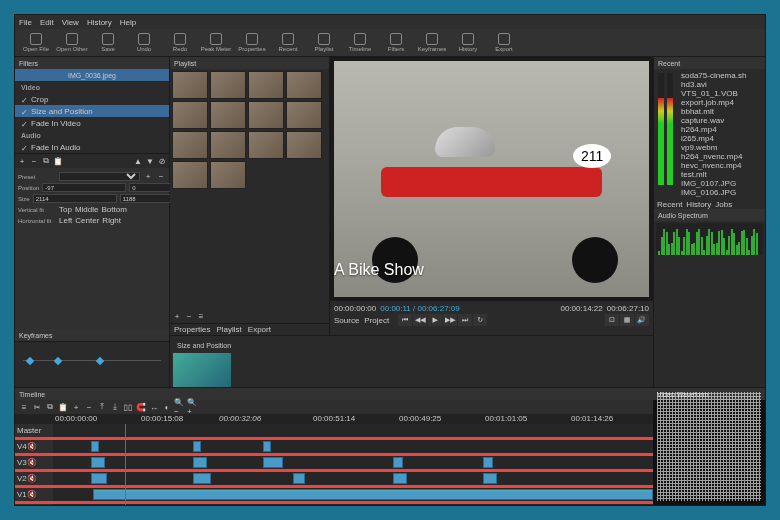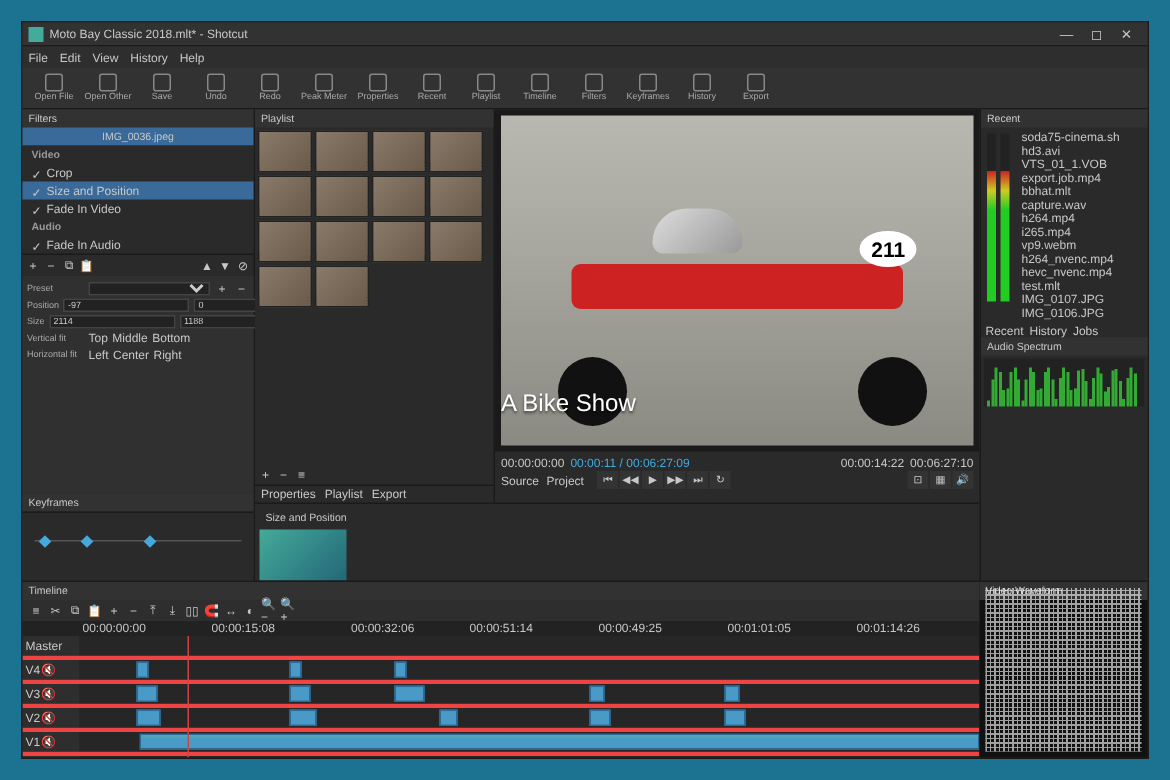--- a/index.html
+++ b/index.html
@@ -37,21 +37,21 @@
 .plgrid{flex:1;overflow:hidden;padding:2px;display:flex;flex-wrap:wrap;gap:2px;align-content:flex-start}
 .clip{width:36px;height:28px;background:#555;border:1px solid #222;position:relative;display:flex;align-items:flex-end}
 .clip .cn{font-size:5px;background:rgba(0,0,0,.6);width:100%;padding:0 1px;white-space:nowrap;overflow:hidden}
 .clip .thumb{position:absolute;inset:0;background:linear-gradient(135deg,#8a7a6a,#6a5a4a)}
 .pltabs{height:12px;display:flex;gap:6px;padding:0 4px;font-size:6px;align-items:center;border-top:1px solid #1a1a1a}
 .preview{flex:1;display:flex;flex-direction:column;background:#1a1a1a}
 .pvimg{flex:1;background:linear-gradient(180deg,#b8b8b0 0%,#a8a8a0 40%,#8a8a82 100%);position:relative;margin:4px}
 .pvimg .overlay{position:absolute;bottom:18px;left:0;right:0;text-align:left}
 .pvimg .ov-title{font-size:16px;color:#fff;text-shadow:0 1px 2px rgba(0,0,0,.6)}
 .pvimg .ov-sub{font-size:9px;color:#fff;text-shadow:0 1px 2px rgba(0,0,0,.6)}
-.plate{position:absolute;right:12%;top:35%;width:38px;height:24px;background:#fff;border-radius:50%;display:flex;align-items:center;justify-content:center;color:#000;font-size:14px;font-weight:bold}
+.plate{position:absolute;right:12%;top:35%;width:38px;height:24px;background:#fff;border-radius:50%;display:flex;align-items:center;justify-content:center;color:#000;font-size:14px;font-weight:normal}
 .bikebody{position:absolute;left:15%;right:15%;top:45%;height:30px;background:#c22;border-radius:6px}
 .wheel{position:absolute;width:46px;height:46px;background:#111;border-radius:50%;bottom:6%}
 .tank{position:absolute;left:32%;top:28%;width:60px;height:30px;background:linear-gradient(135deg,#ddd,#999);border-radius:30px 30px 10px 10px}
 .pvctrl{height:34px;background:#2a2a2a;padding:2px 4px}
 .tcrow{display:flex;gap:4px;font-size:6px;color:#888;height:10px;align-items:center}
 .tcrow .tc{color:#4ad}
 .btnrow{display:flex;gap:1px;align-items:center;height:14px}
 .pbtn{width:14px;height:12px;background:#333;display:flex;align-items:center;justify-content:center;font-size:7px;cursor:pointer}
 .spacer{flex:1}
 .rightcol{width:112px;background:#2a2a2a;border-left:1px solid #1a1a1a;display:flex;flex-direction:column}
@@ -80,27 +80,20 @@
 .tclip{position:absolute;top:1px;bottom:1px;background:#4a9ac8;border:1px solid #2a6a98}
 .tclip.vid{background:linear-gradient(180deg,#5aa 0%,#4a9ac8 30%)}
 .tlscope{width:112px;background:#111;position:relative}
 .tlscope .wave{position:absolute;inset:4px;background:repeating-linear-gradient(90deg,#fff 0,#fff 1px,transparent 1px,transparent 3px),repeating-linear-gradient(0deg,transparent 0,transparent 2px,#fff 2px,#fff 3px);opacity:.6;filter:blur(.5px)}
 .playhead{position:absolute;top:0;bottom:0;width:1px;background:#c44;left:110px;z-index:5}
 </style>
 </head>
 <body>
 
 <div class="window">
-  <div class="titlebar">
-    <div class="icon"></div>
-    <div class="title">Moto Bay Classic 2018.mlt* - Shotcut</div>
-    <div class="winbtn">—</div>
-    <div class="winbtn">◻</div>
-    <div class="winbtn">✕</div>
-  </div>
 
   <div class="menubar">
     <span>File</span>
     <span>Edit</span>
     <span>View</span>
     <span>History</span>
     <span>Help</span>
   </div>
 
   <div class="toolbar" id="toolbar">
@@ -451,21 +444,21 @@
         <span class="tlic">▯▯</span>
         <span class="tlic">🧲</span>
         <span class="tlic">↔</span>
         <span class="tlic">◐</span>
         <span class="tlic">🔍−</span>
         <span class="tlic">🔍+</span>
       </div>
       <div class="tlruler" id="tlruler">
           <span style="left: 40px;">00:00:00:00</span>
           <span style="left: 126px;">00:00:15:08</span>
-          <span style="left: 219px;">00:00:32:06</span>
+          <span style="left: 204px; font-style: italic;">00:00:32:06</span>
           <span style="left: 298px;">00:00:51:14</span>
           <span style="left: 384px;">00:00:49:25</span>
           <span style="left: 470px;">00:01:01:05</span>
           <span style="left: 556px;">00:01:14:26</span>
         </div>
       <div class="tracks" id="tracks">
         <div class="playhead"></div>
       <div class="track">
             <div class="trhdr">
               <span>Master</span>

